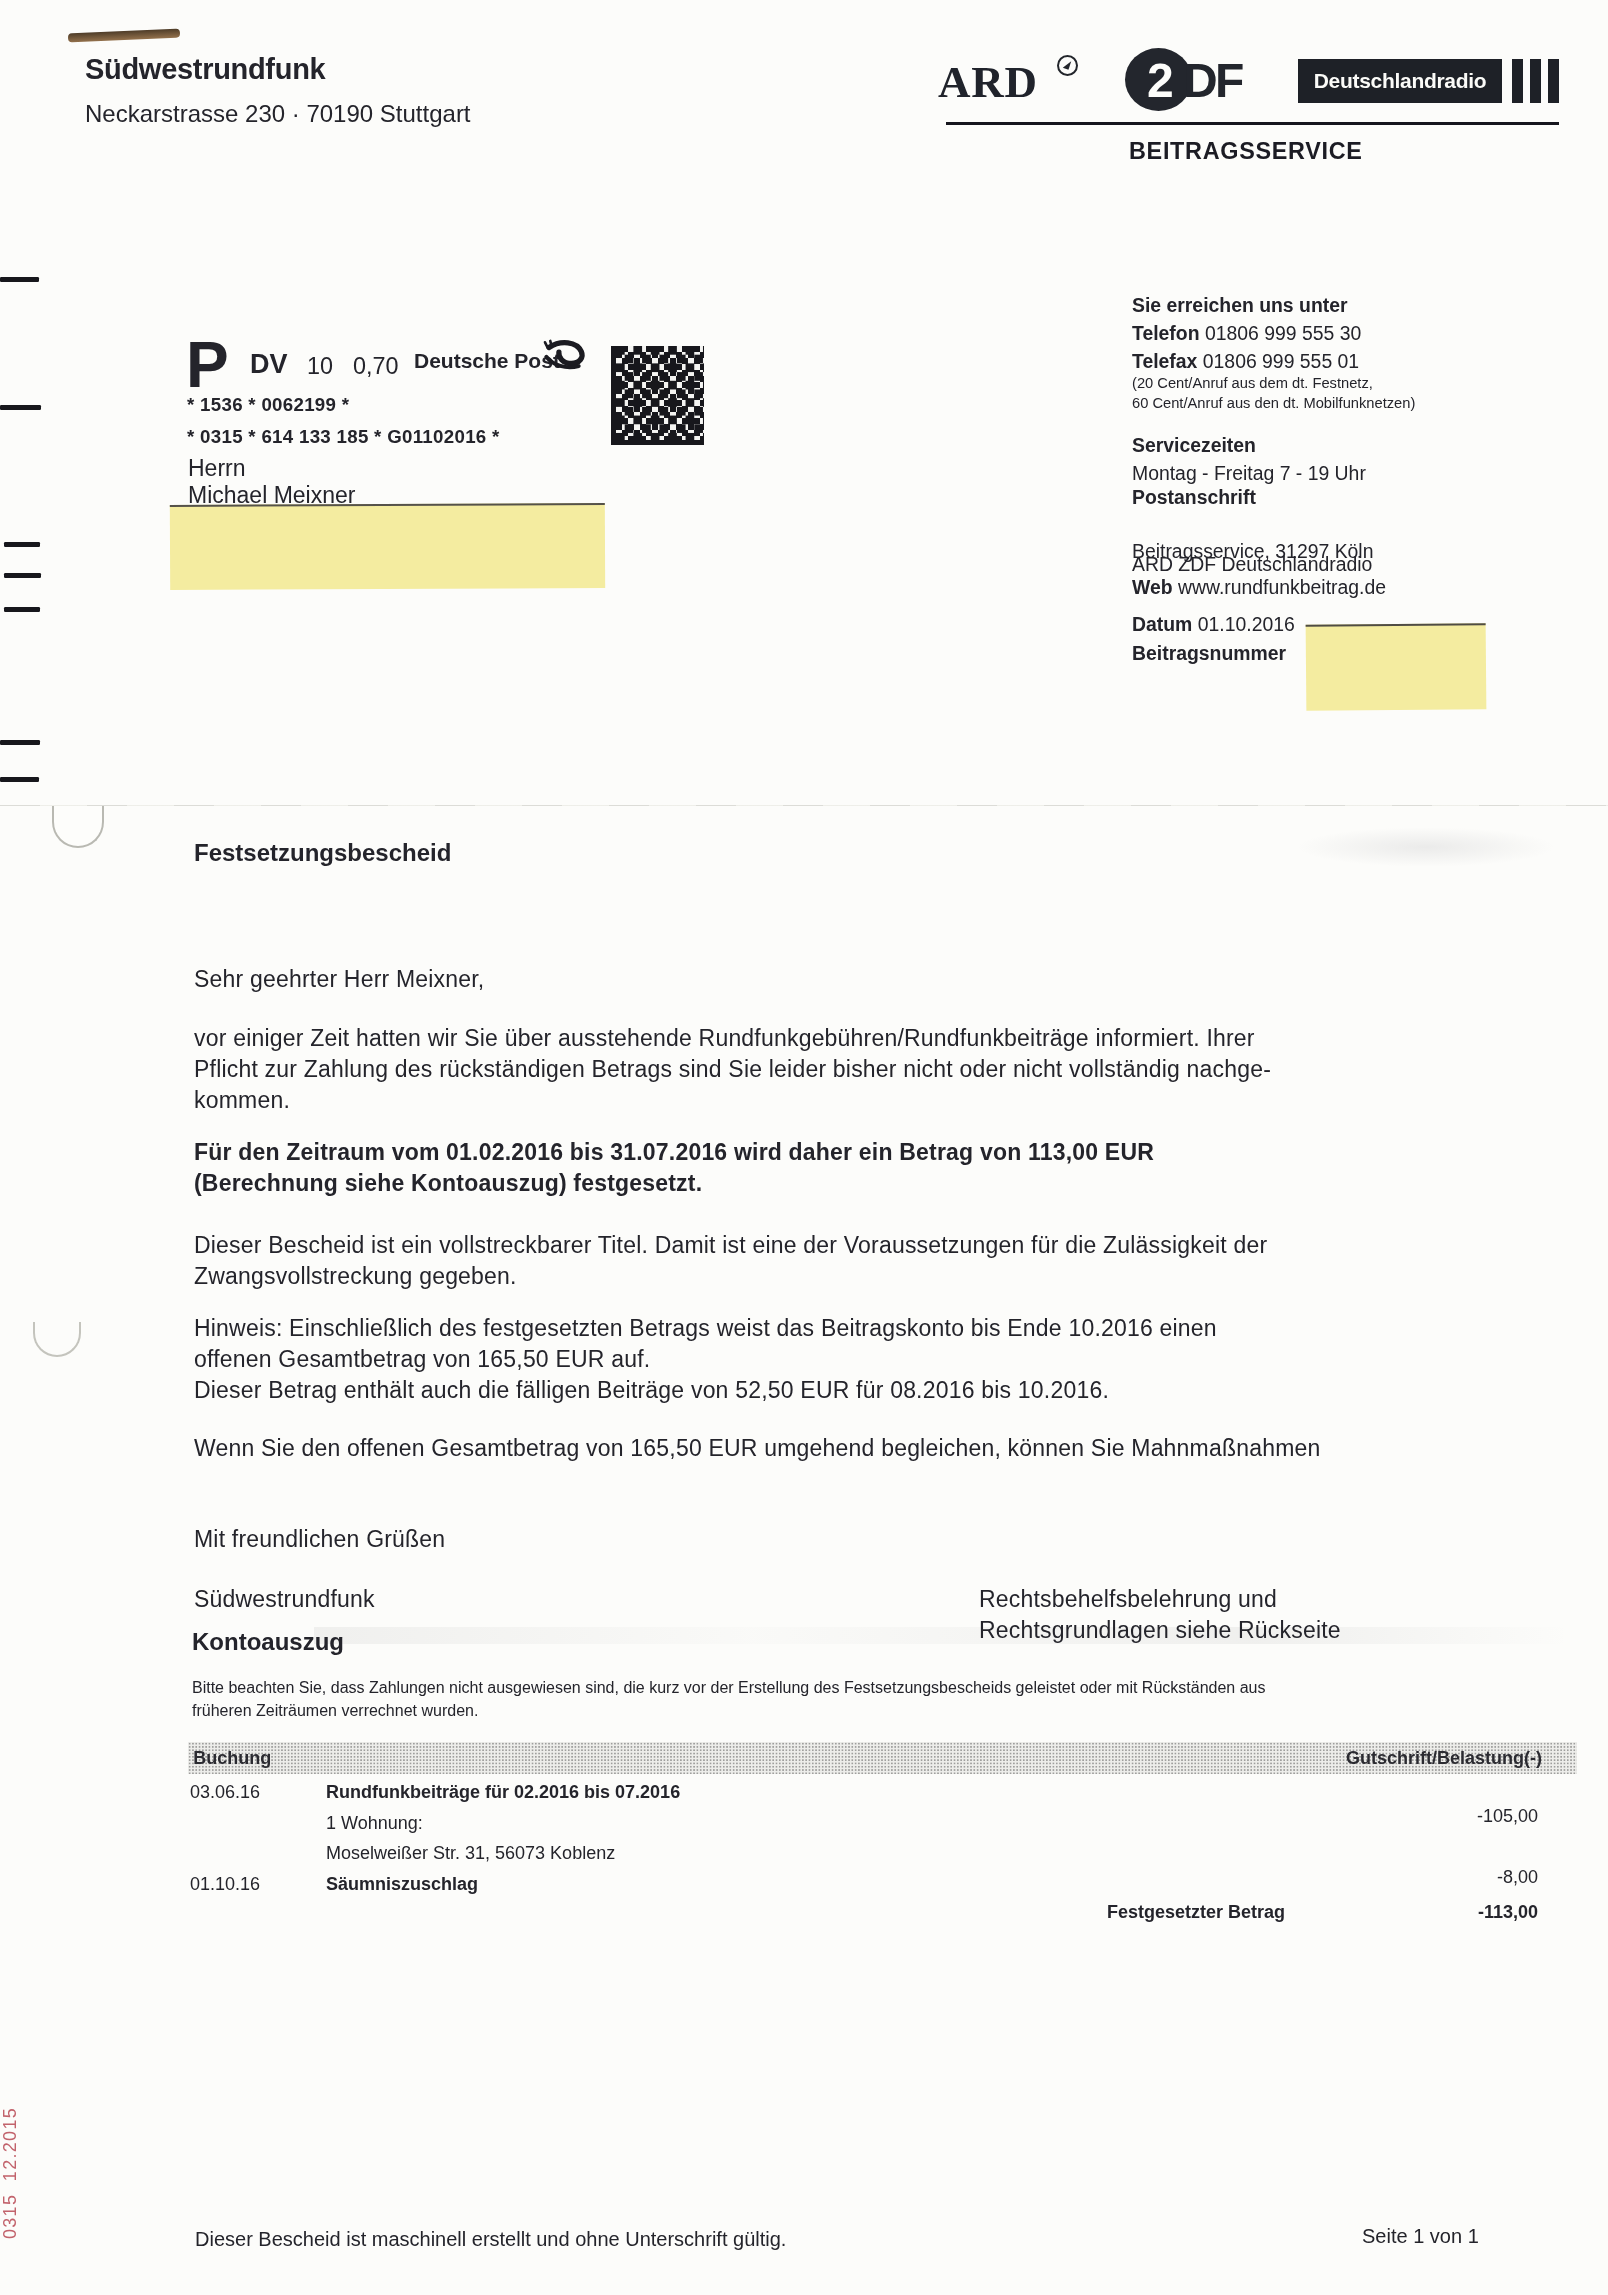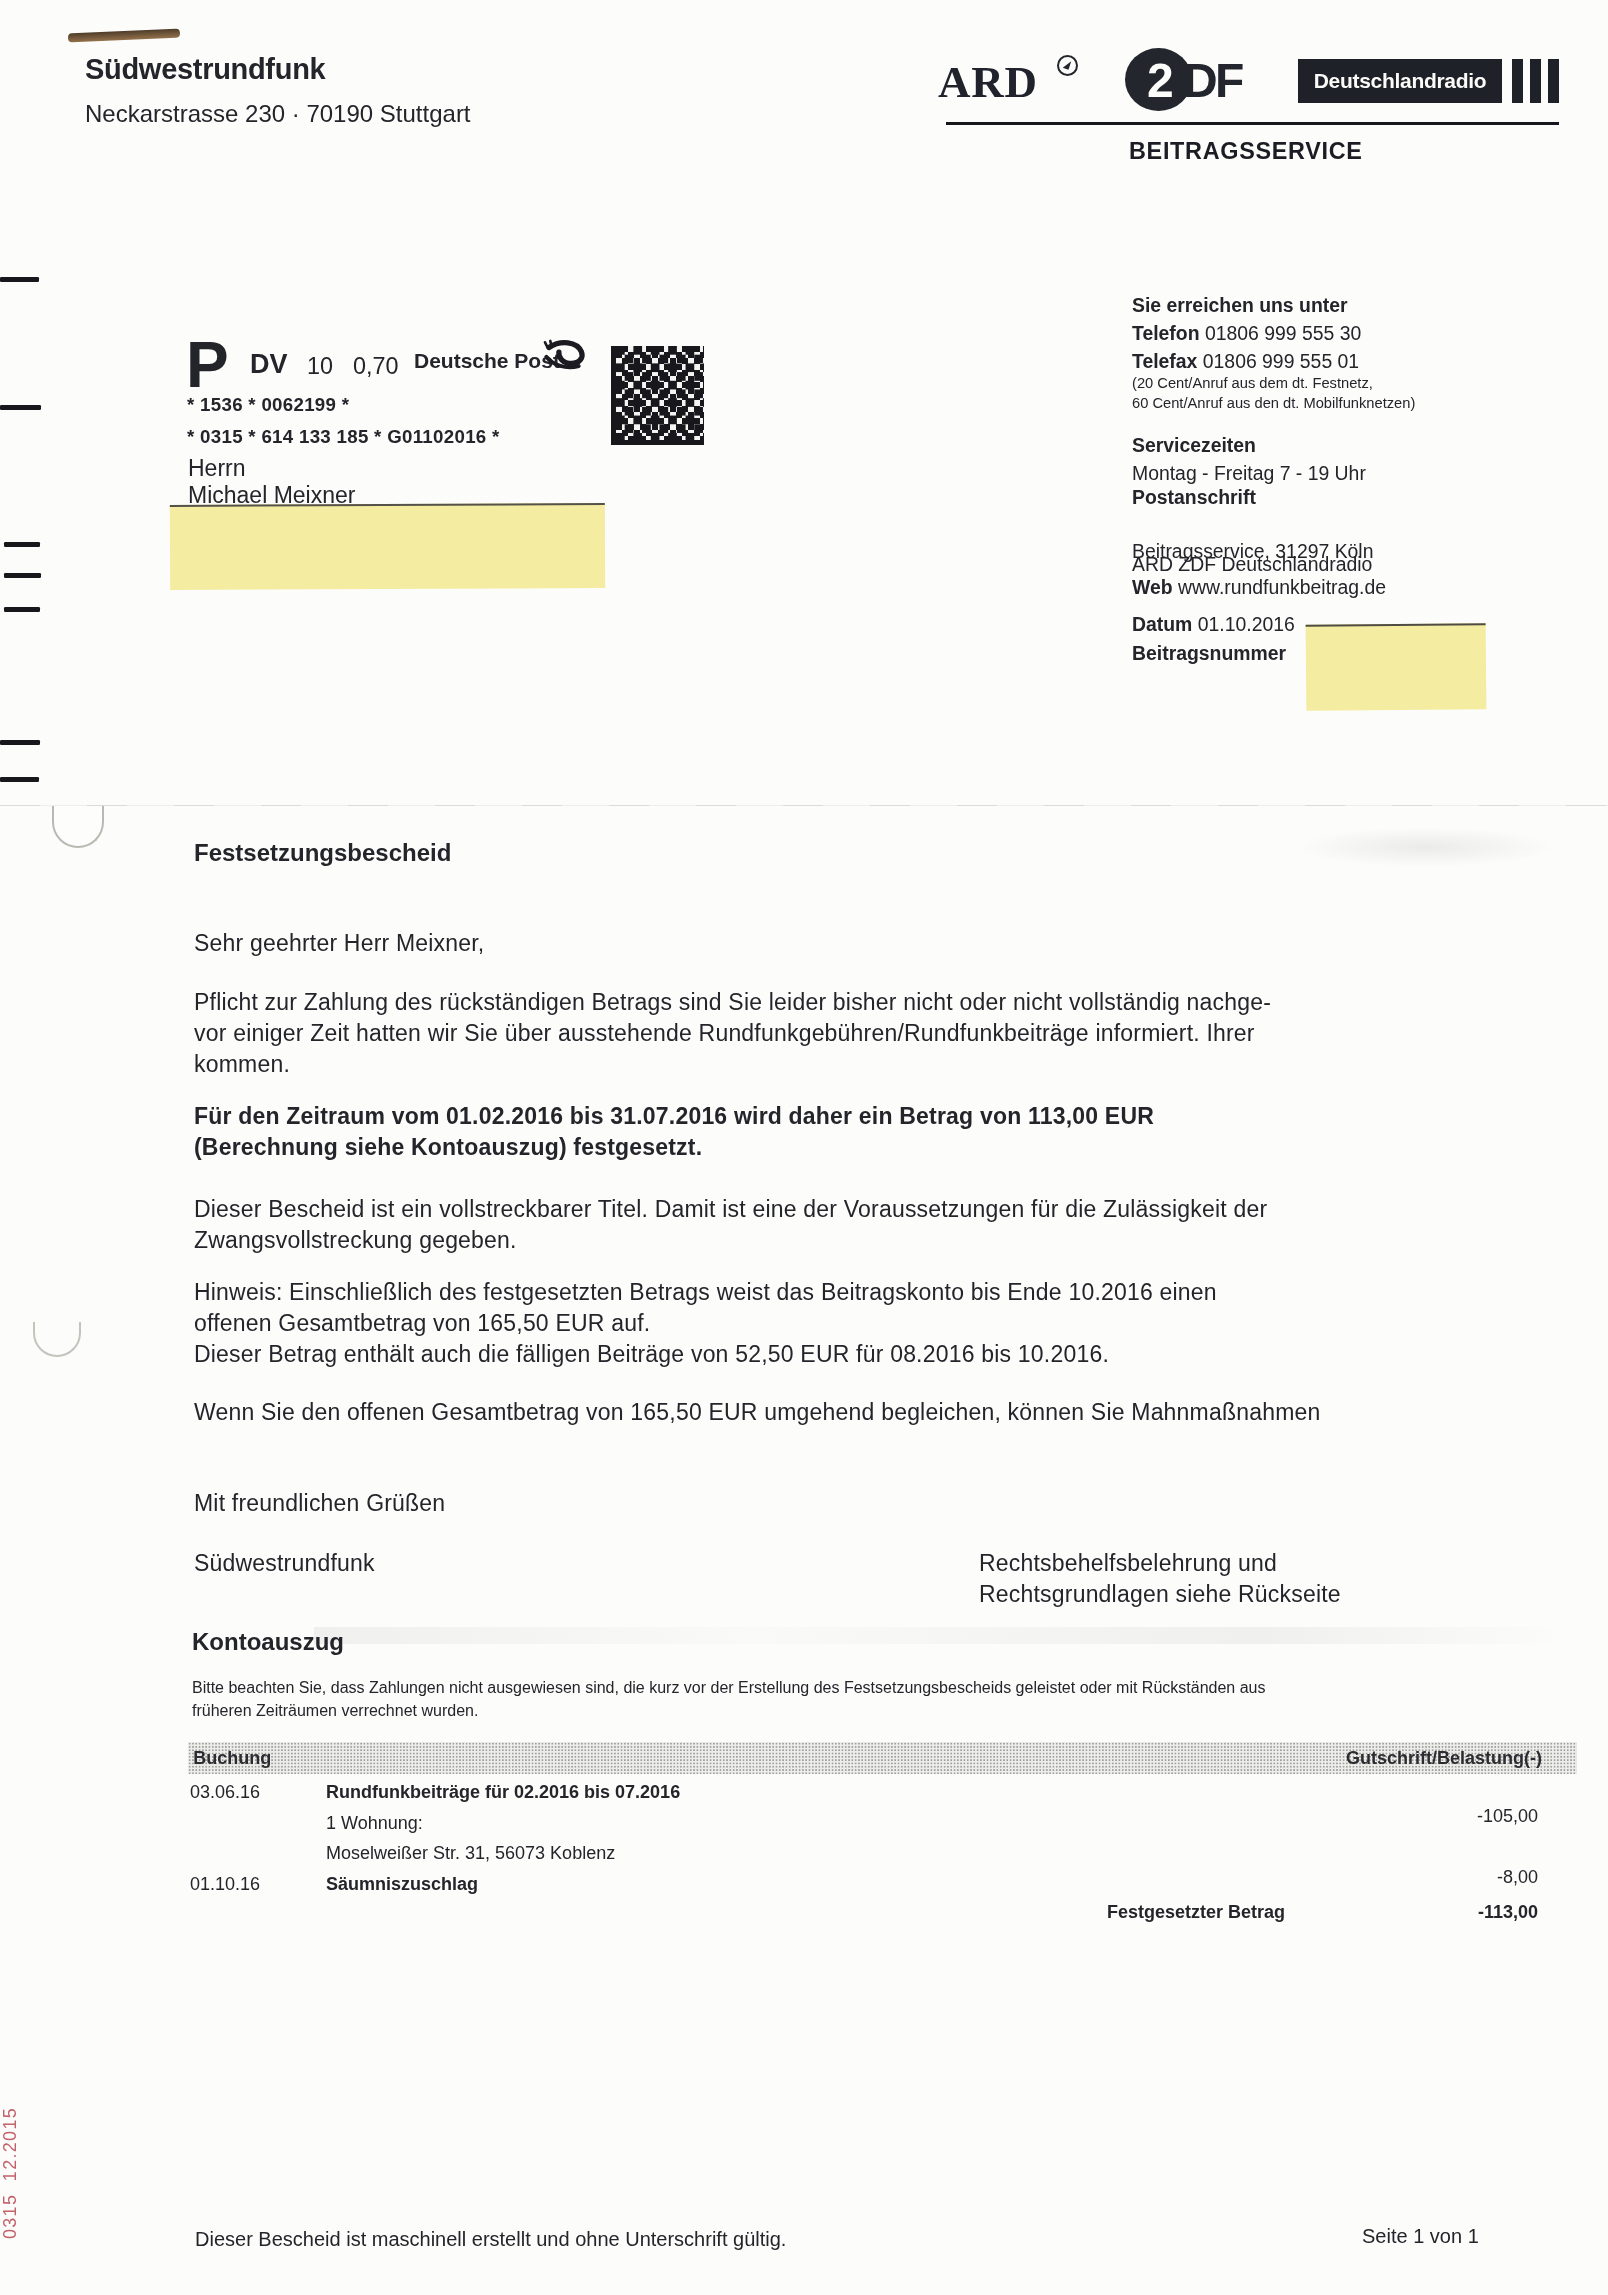--- a/index.html
+++ b/index.html
@@ -53,21 +53,21 @@
   .hl1{left:170px;top:504px;width:435px;height:83px;background:#f4eca0;
        border-top:2px solid #55524a;transform:rotate(-0.25deg);}
   .hl2{left:1306px;top:624px;width:180px;height:84px;background:#f4eca0;
        border-top:2px solid #4f4c44;transform:rotate(-0.5deg);}
 
   
   .info{font-size:19.4px;}
   .info-small{font-size:14.7px;}
 
   
-  .body-txt{font-size:23px;line-height:31px;letter-spacing:0.2px;}
+  .body-txt{font-size:23px;line-height:31px;letter-spacing:0.2px;margin-top:36px;}
   .subject{left:194px;top:839px;font-size:24px;font-weight:bold;}
   .konto-h{left:192px;top:1628px;font-size:24px;font-weight:bold;}
   .konto-note{left:192px;top:1676px;font-size:16px;line-height:23.4px;}
 
   
   .tbar{left:188px;top:1742px;width:1389px;height:32px;background-color:#ededea;
         background-image:radial-gradient(rgba(80,80,80,.5) 0.7px,transparent 0.9px);
         background-size:3.3px 3.3px;}
   .tbar .lbl{position:absolute;top:6px;font-size:18px;font-weight:bold;color:#2b2b31;}
   .tcell{font-size:18px;}
@@ -172,22 +172,22 @@
   <div class="abs info" style="left:1132px;top:613px;">
     <span class="b">Datum</span>
     <span>01.10.2016</span>
   </div>
   <div class="abs info b" style="left:1132px;top:642px;">Beitragsnummer</div>
 
   <div class="abs subject">Festsetzungsbescheid</div>
   <div class="abs body-txt" style="left:194px;top:928px;">Sehr geehrter Herr Meixner,</div>
 
   <div class="abs body-txt" style="left:194px;top:987px;">
+    <span class="line">vor einiger Zeit hatten wir Sie über ausstehende Rundfunkgebühren/Rundfunkbeiträge informiert. Ihrer</span>
     <span class="line">Pflicht zur Zahlung des rückständigen Betrags sind Sie leider bisher nicht oder nicht vollständig nachge-</span>
-    <span class="line">vor einiger Zeit hatten wir Sie über ausstehende Rundfunkgebühren/Rundfunkbeiträge informiert. Ihrer</span>
     <span class="line">kommen.</span>
   </div>
 
   <div class="abs body-txt b" style="left:194px;top:1101px;">
     <span class="line">Für den Zeitraum vom 01.02.2016 bis 31.07.2016 wird daher ein Betrag von 113,00 EUR</span>
     <span class="line">(Berechnung siehe Kontoauszug) festgesetzt.</span>
   </div>
 
   <div class="abs body-txt" style="left:194px;top:1194px;">
     <span class="line">Dieser Bescheid ist ein vollstreckbarer Titel. Damit ist eine der Voraussetzungen für die Zulässigkeit der</span>

